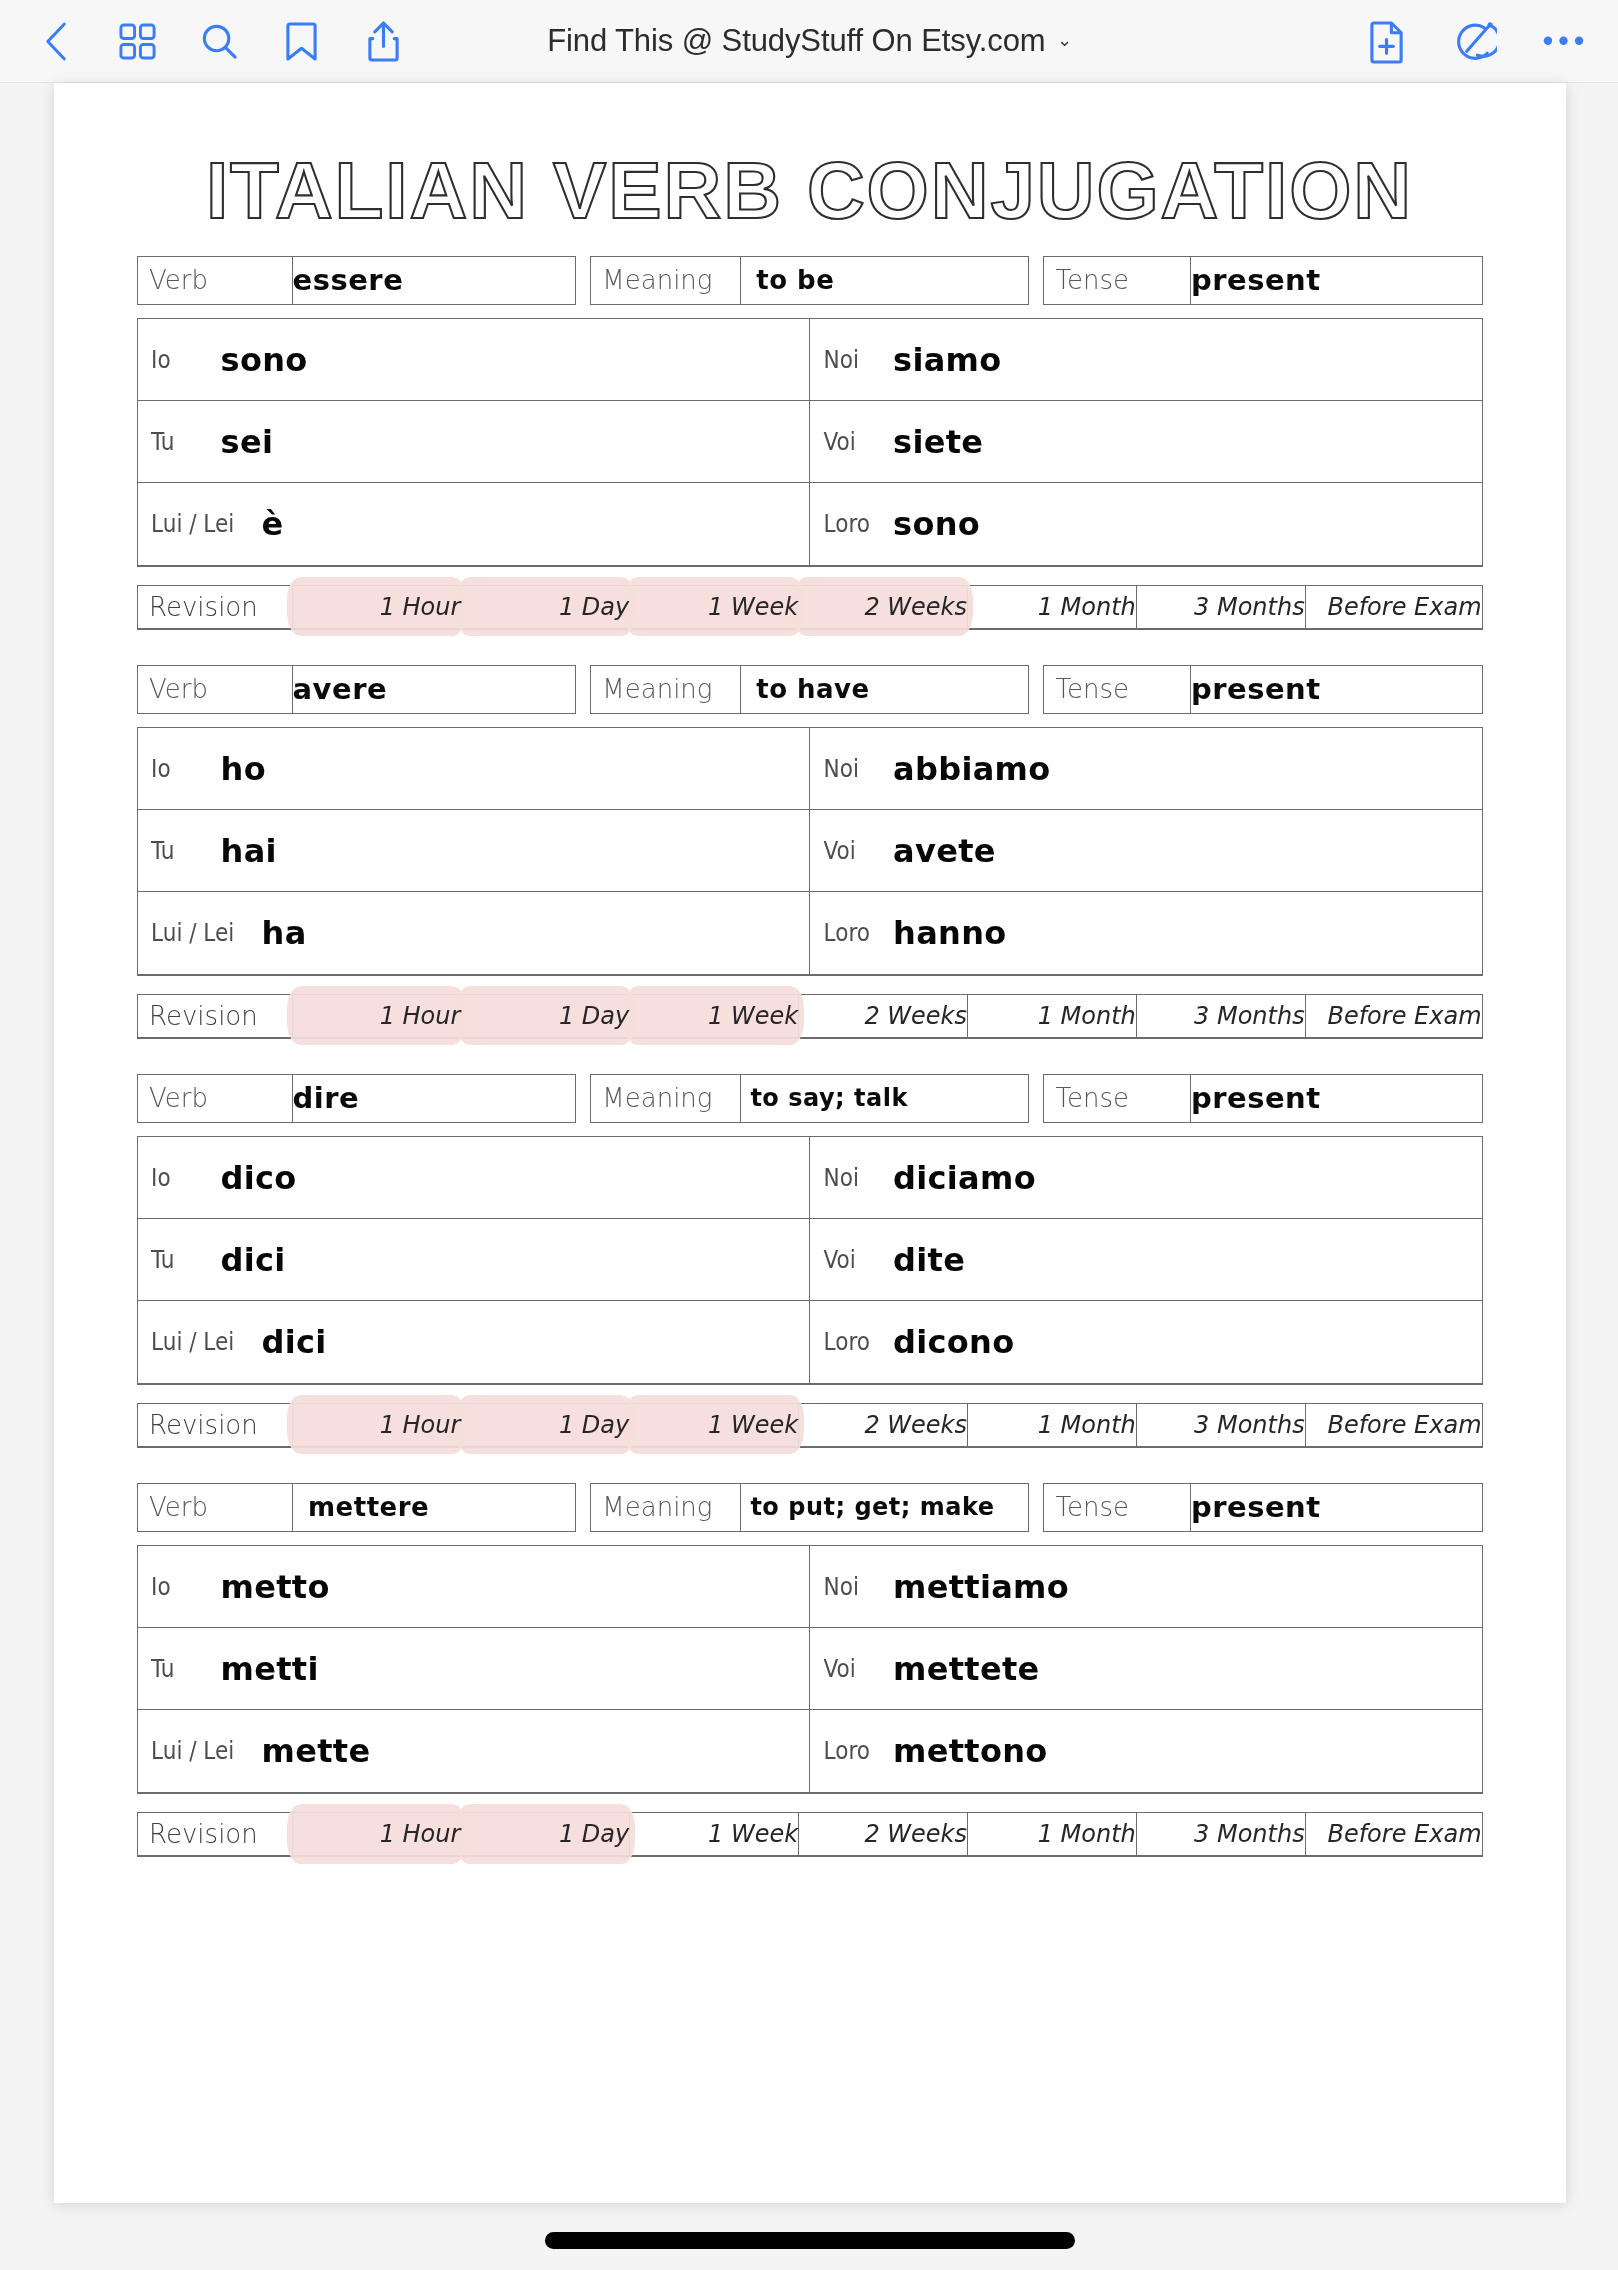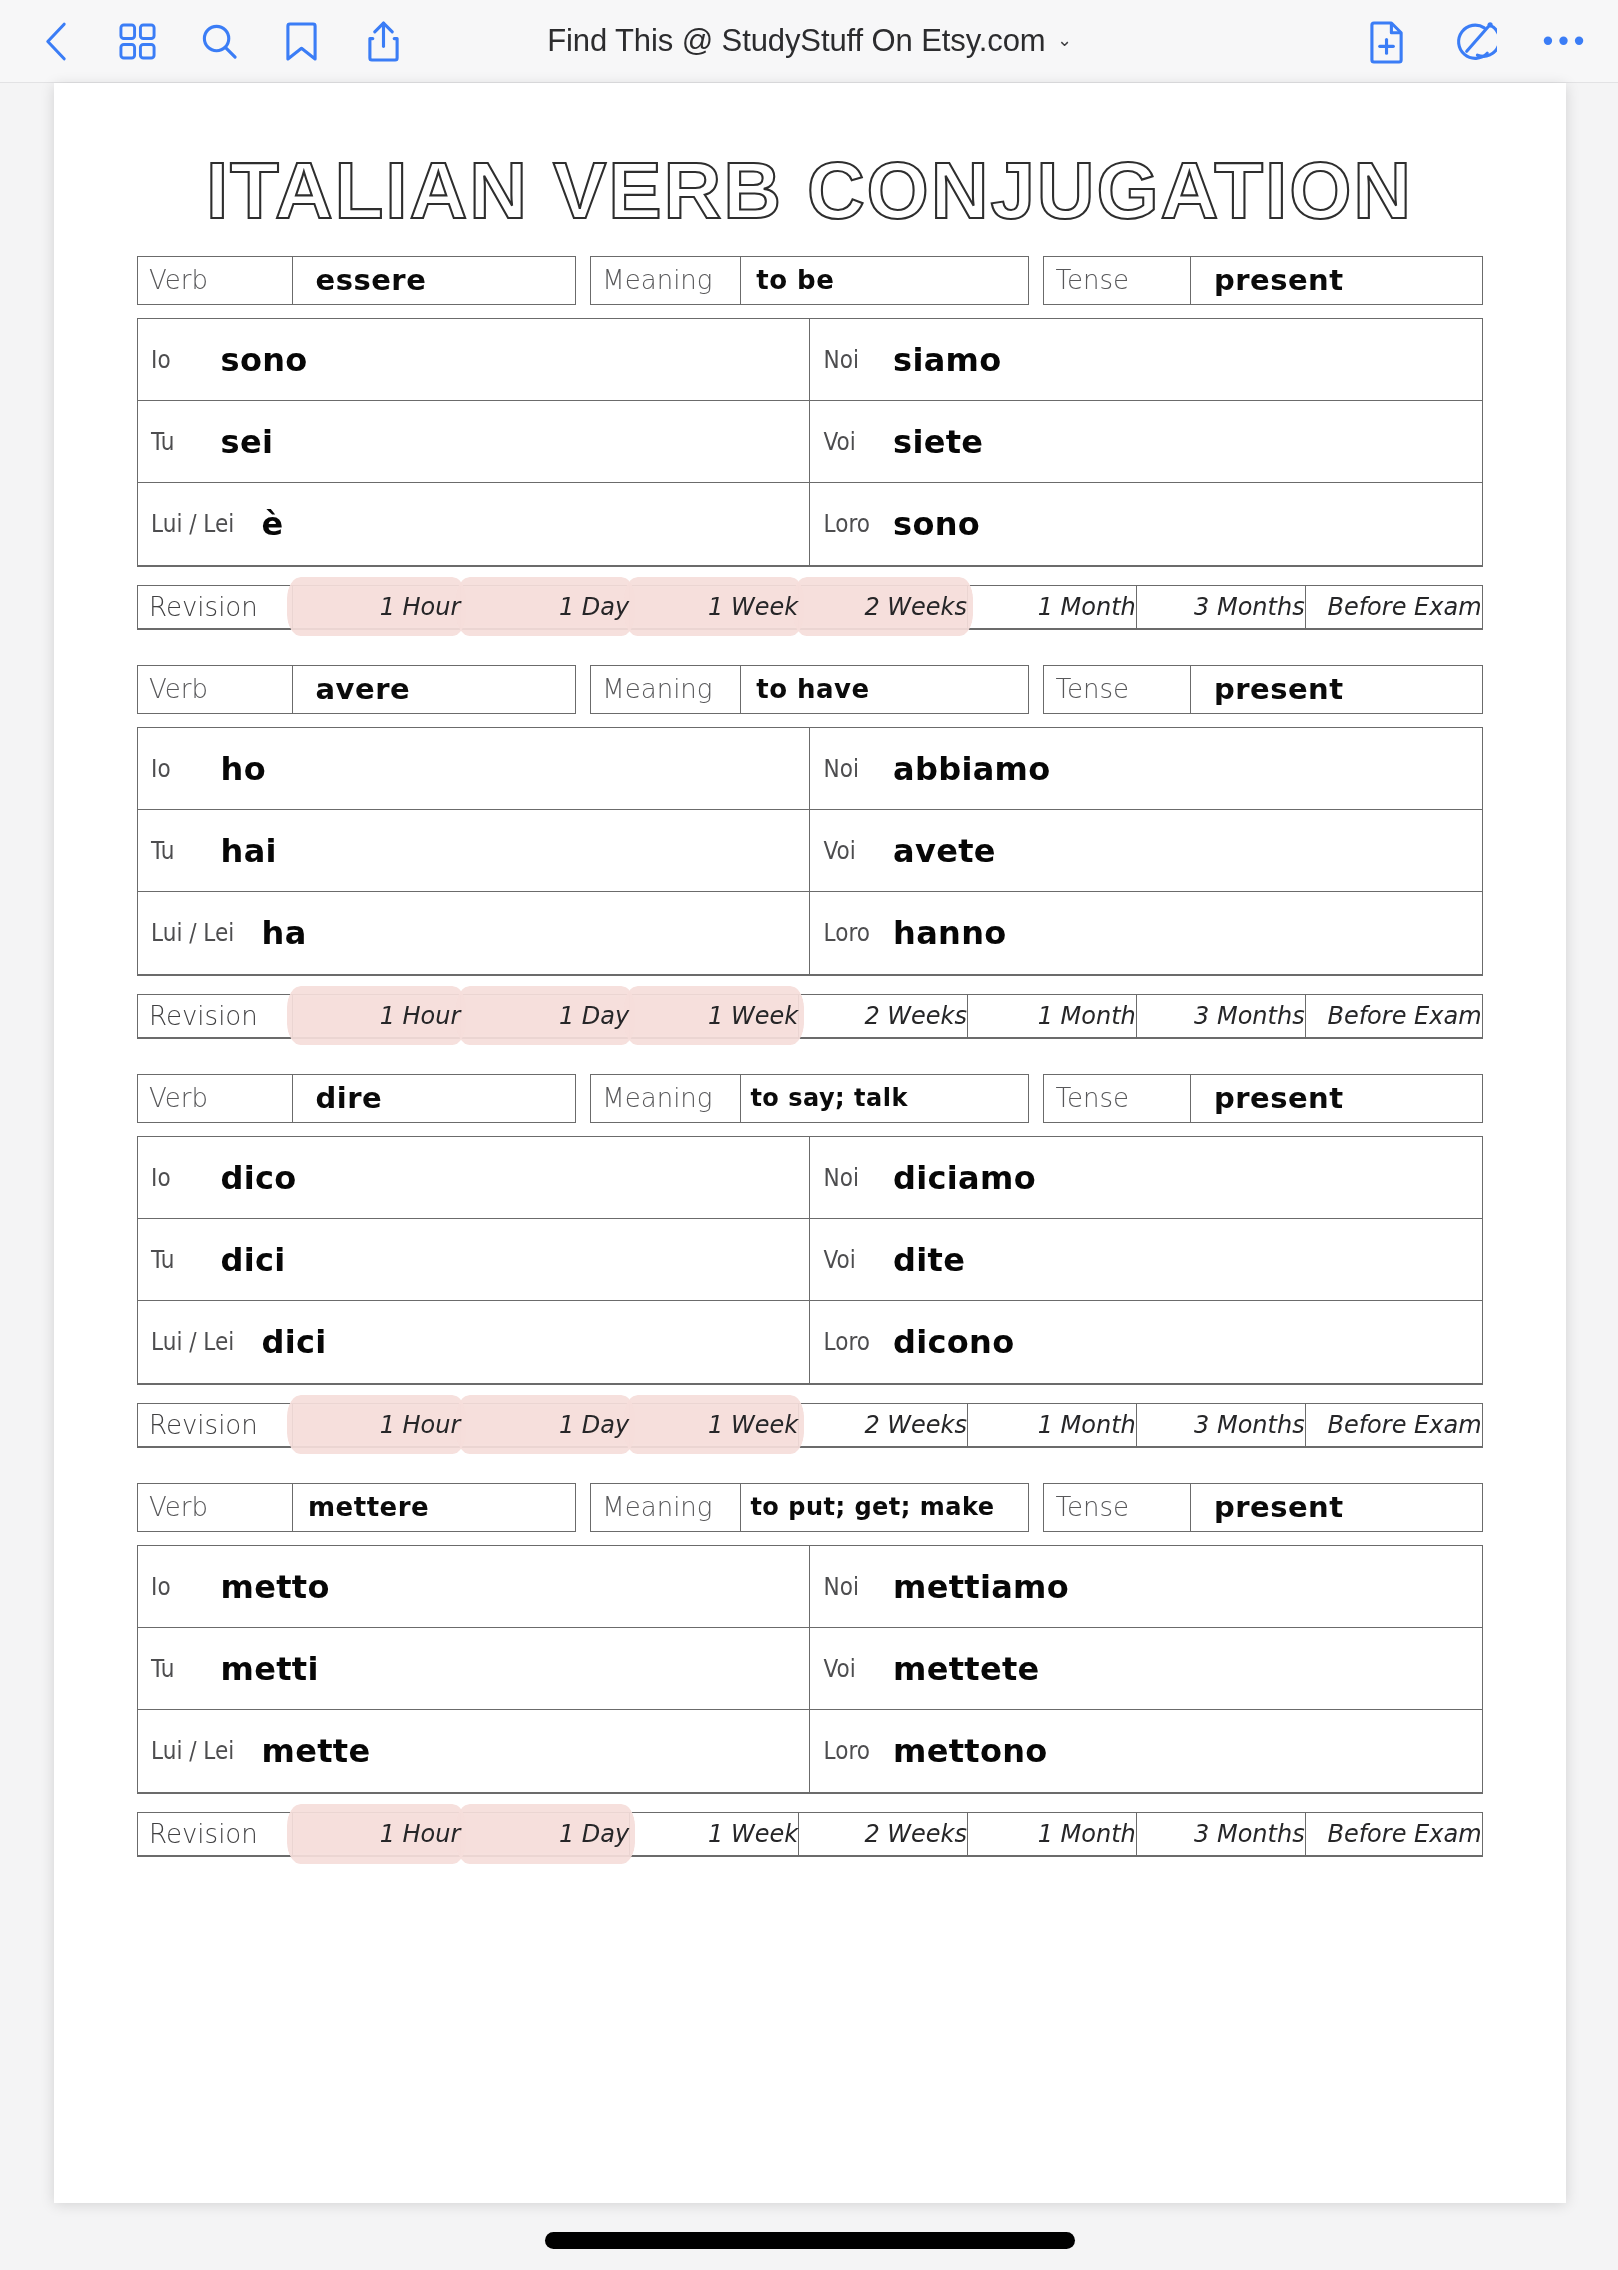--- a/index.html
+++ b/index.html
@@ -107,21 +107,20 @@
     font-size: 26px;
     color: #58585a;
     font-family: "DejaVu Sans", sans-serif;
     font-weight: 300;
   }
   .meta-field.meaning .meta-label { width: 150px; }
   .meta-field.tense .meta-label { width: 147px; }
   .meta-value {
     flex: 1;
     display: flex; align-items: center;
-    padding-left: 23px;
     font-family: "DejaVu Sans", sans-serif;
     font-weight: bold;
     font-size: 29px;
     color: #0b0b0b;
     letter-spacing: 0.5px;
     overflow: hidden;
     white-space: nowrap;
   }
   .meta-value.small { font-size: 26px; padding-left: 15.5px; }
   .meta-value.tiny  { font-size: 24px; padding-left: 9.7px; }

